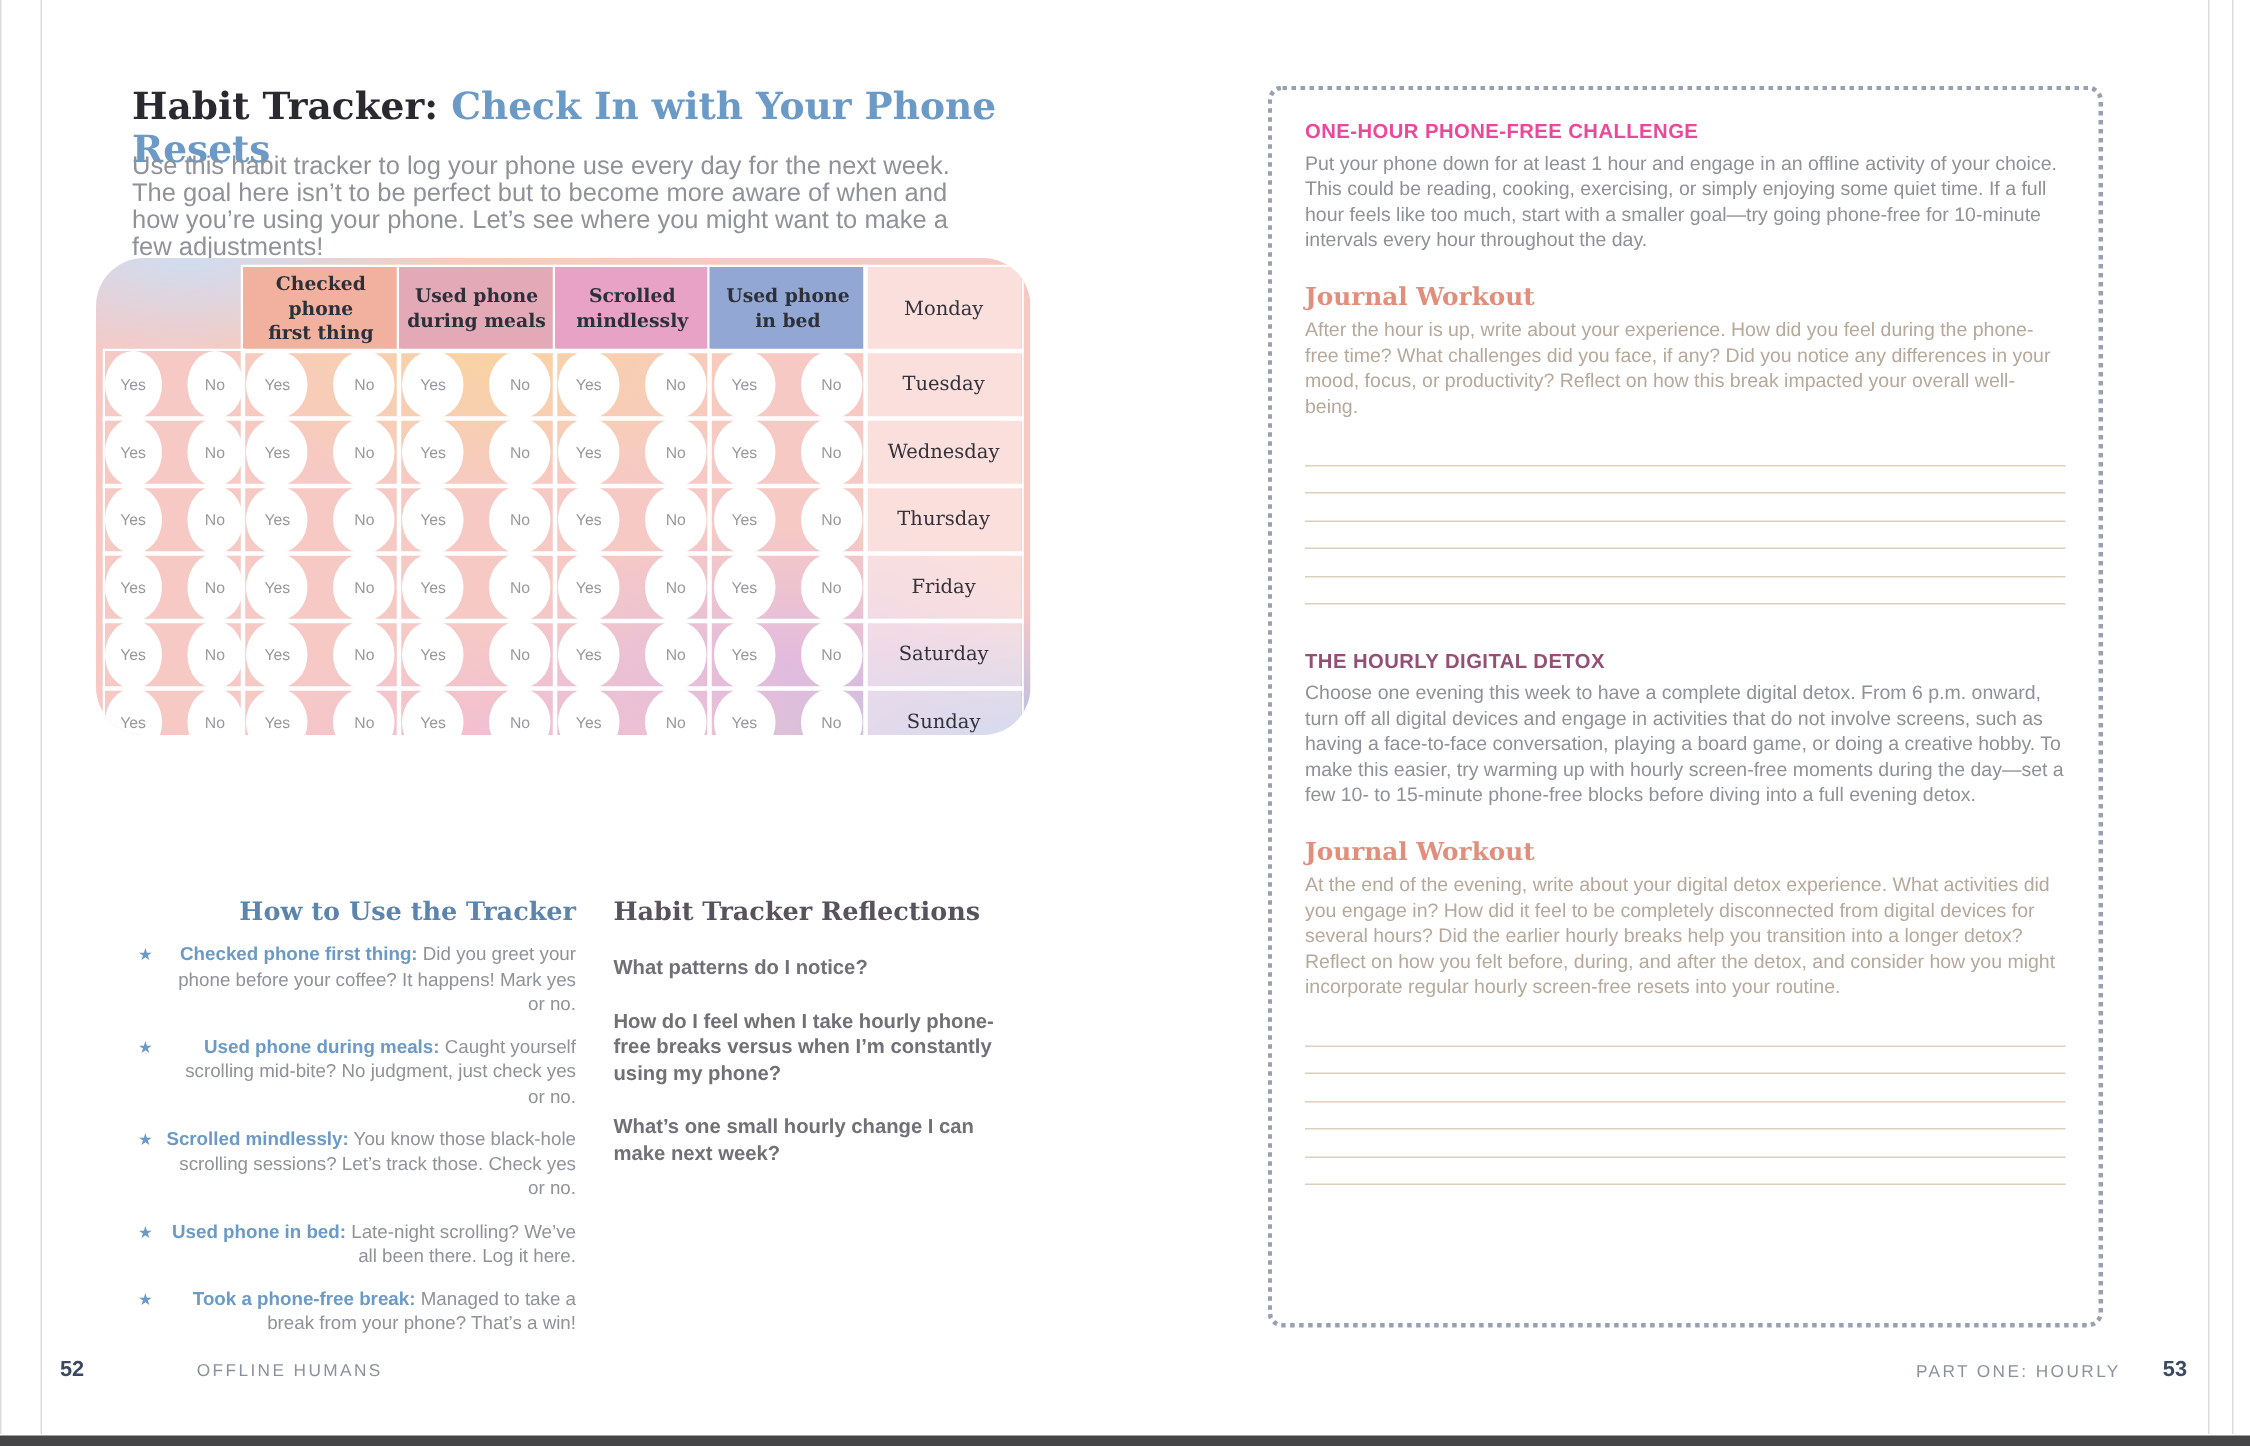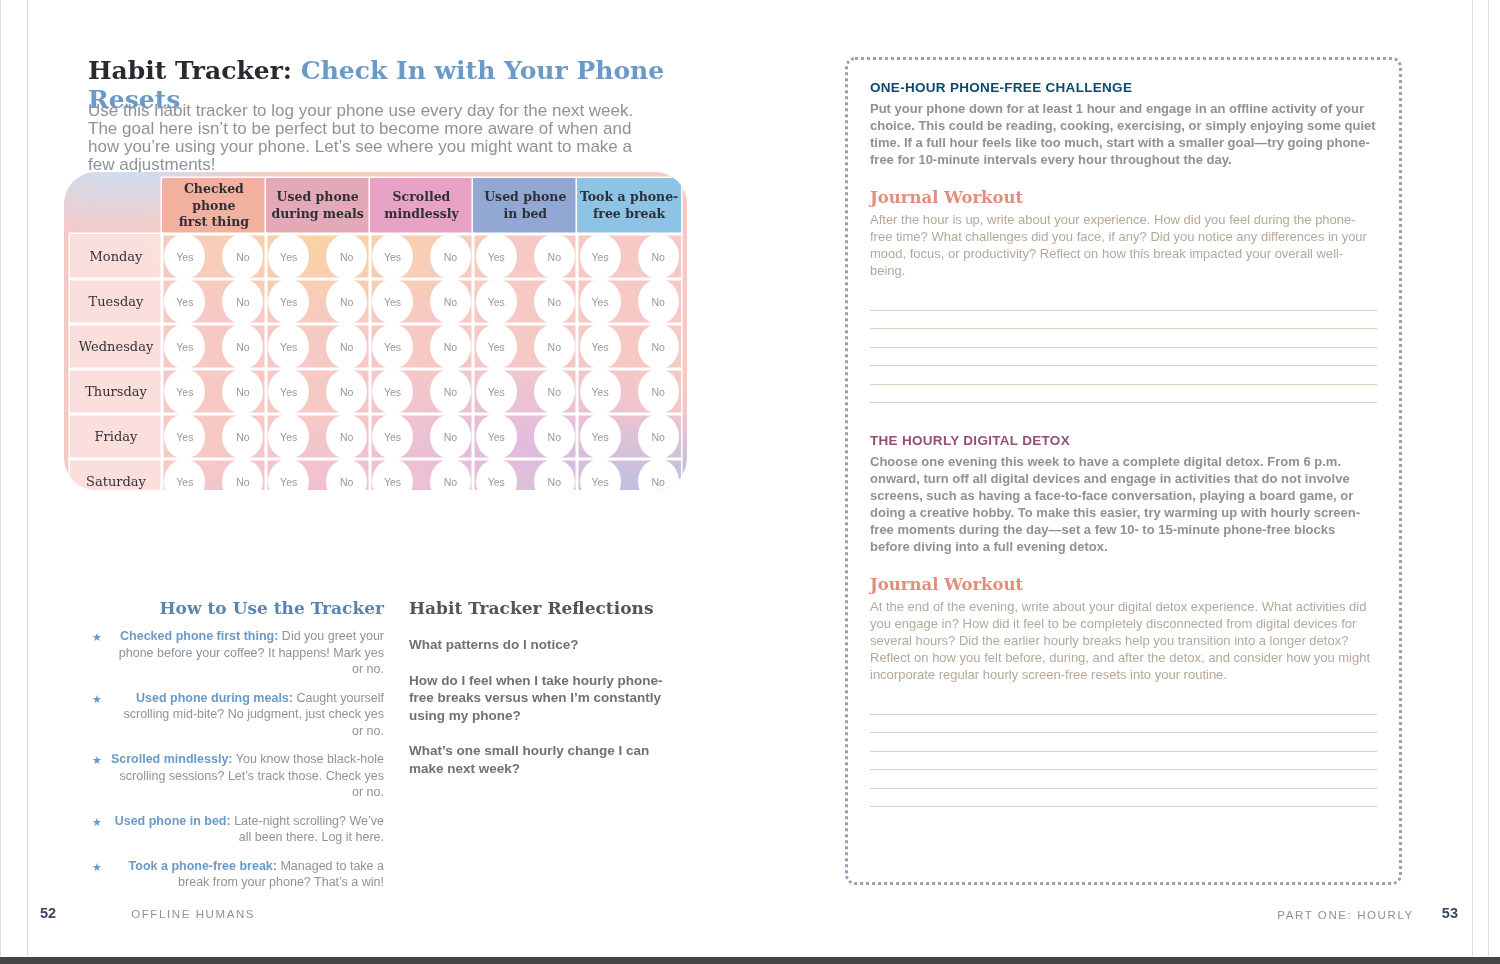--- a/index.html
+++ b/index.html
@@ -64,21 +64,21 @@
   .footer-r .pg-num { margin-left:28px; }
 
   
   .exbox { position:absolute; left:845px; top:57px; width:557px; height:828px;
            border:3px dotted #98a1b3; border-radius:10px; padding:20px 22px 0 22px; overflow:hidden; }
   .exbox h2 { font-family:"DejaVu Serif","Liberation Serif",serif; font-weight:bold;
               font-size:20px; color:#6b9ac7; margin-bottom:16px; }
   .section { margin-top:0; }
   .section + .section { margin-top:30px; }
   .sec-head { font-size:13.5px; font-weight:bold; letter-spacing:.3px; color:#3c4a63; margin-bottom:5px; }
-  .sec-body { font-size:13px; line-height:17px; color:#8e9197;font-weight:bold; }
+  .sec-body { font-size:13px; line-height:17px; color:#8e9197; }
   .j-head { font-family:"DejaVu Serif","Liberation Serif",serif; font-weight:bold;
             font-size:16.5px; color:#e28e7c; margin:20px 0 4px 0; }
   .j-body { font-size:13px; line-height:17px; color:#b6a89a; }
   .lines { margin-top:13px; }
   .lines .rule { height:18.5px; border-bottom:1px solid #dcd0bc; }
 </style>
 </head>
 <body>
 
 <div class="spread">
@@ -91,22 +91,20 @@
     <div class="grid">
         <div class="cell corner"></div>
         <div class="cell head" style="background: rgb(242, 177, 159);">Checked phone
 first thing</div>
         <div class="cell head" style="background: rgb(228, 169, 182);">Used phone
 during meals</div>
         <div class="cell head" style="background: rgb(231, 162, 198);">Scrolled
 mindlessly</div>
         <div class="cell head" style="background: rgb(146, 167, 211);">Used phone
 in bed</div>
-        <div class="cell head" style="background: rgb(141, 196, 230);">Took a phone-
-free break</div>
         <div class="cell day">Monday</div>
         <div class="cell body">
           <div class="pill">Yes</div>
           <div class="pill">No</div>
         </div>
         <div class="cell body">
           <div class="pill">Yes</div>
           <div class="pill">No</div>
         </div>
         <div class="cell body">
@@ -286,21 +284,21 @@
   </div>
 
   <div class="footer-l">
     <span class="pg-num">52</span>
     <span class="pg-label">OFFLINE HUMANS</span>
   </div>
 
   <div class="exbox">
     <div>
         <div class="section">
-          <div class="sec-head" style="color: #0c4a6e;">ONE-HOUR PHONE-FREE CHALLENGE</div>
+          <div class="sec-head" style="color: #ec4899;">ONE-HOUR PHONE-FREE CHALLENGE</div>
           <p class="sec-body">Put your phone down for at least 1 hour and engage in an offline activity of your choice. This could be reading, cooking, exercising, or simply enjoying some quiet time. If a full hour feels like too much, start with a smaller goal—try going phone-free for 10-minute intervals every hour throughout the day.</p>
           <div class="j-head">Journal Workout</div>
           <p class="j-body">After the hour is up, write about your experience. How did you feel during the phone-free time? What challenges did you face, if any? Did you notice any differences in your mood, focus, or productivity? Reflect on how this break impacted your overall well-being.</p>
           <div class="lines">
             <div class="rule"></div>
             <div class="rule"></div>
             <div class="rule"></div>
             <div class="rule"></div>
             <div class="rule"></div>
             <div class="rule"></div>

